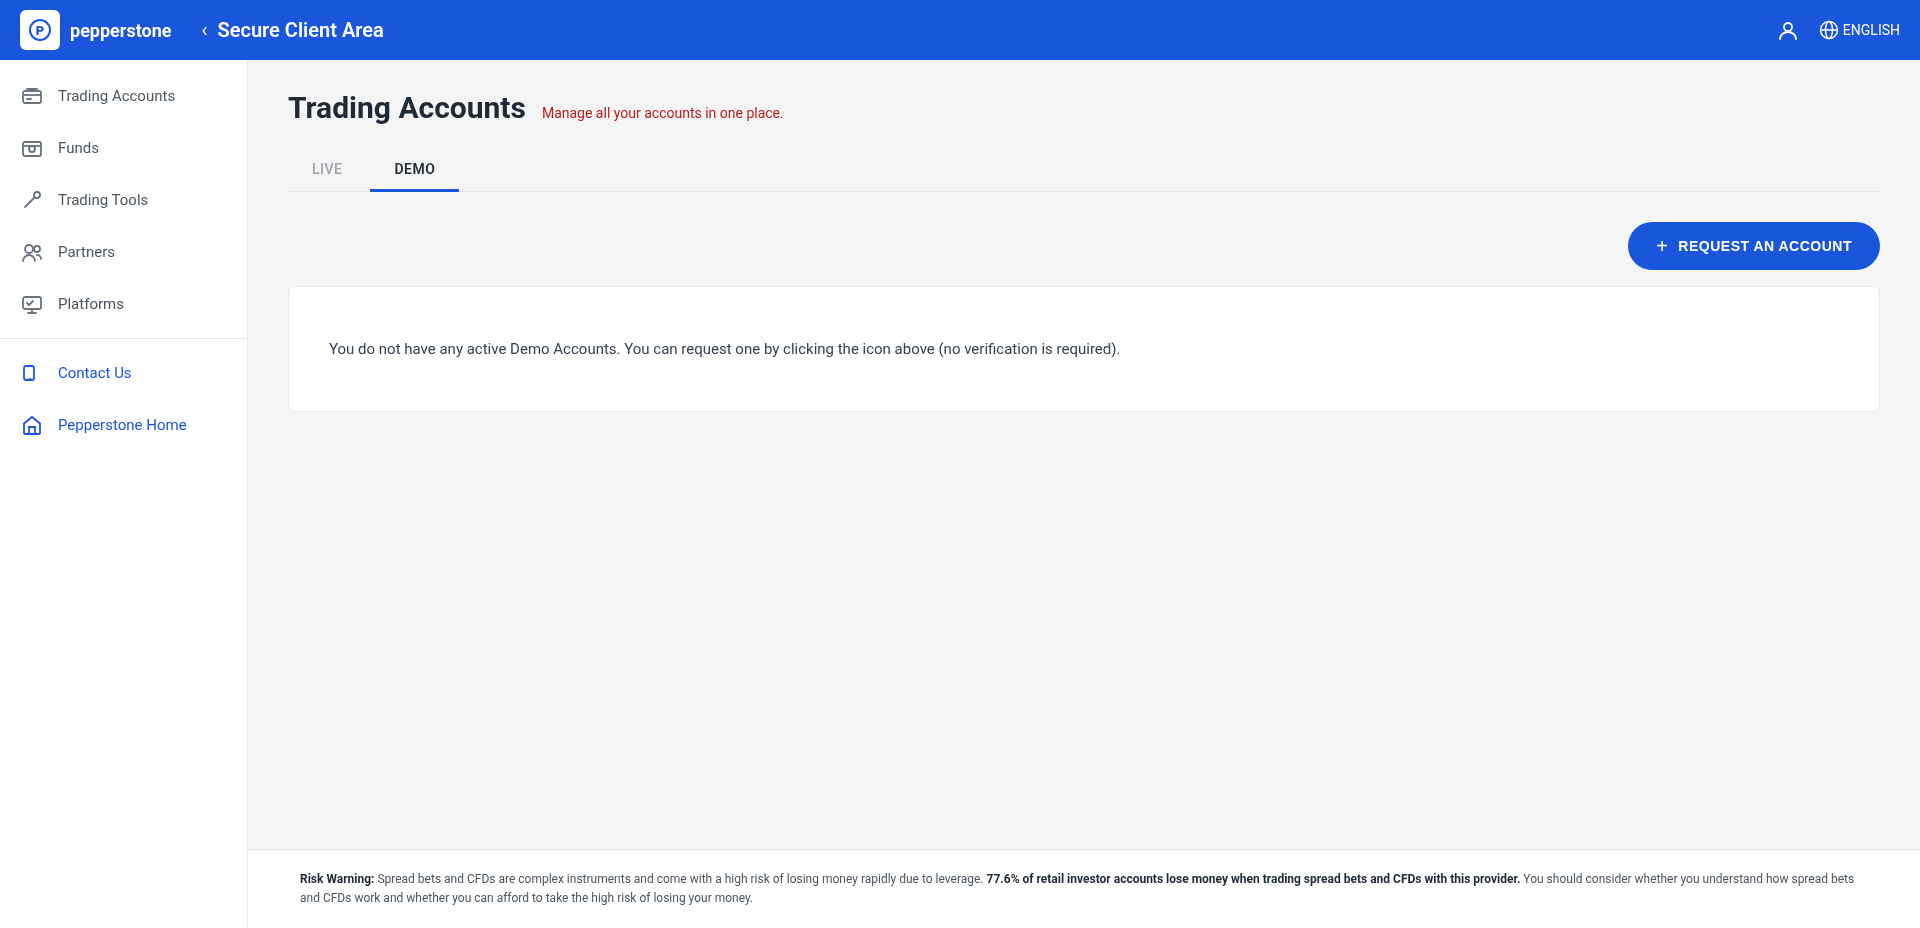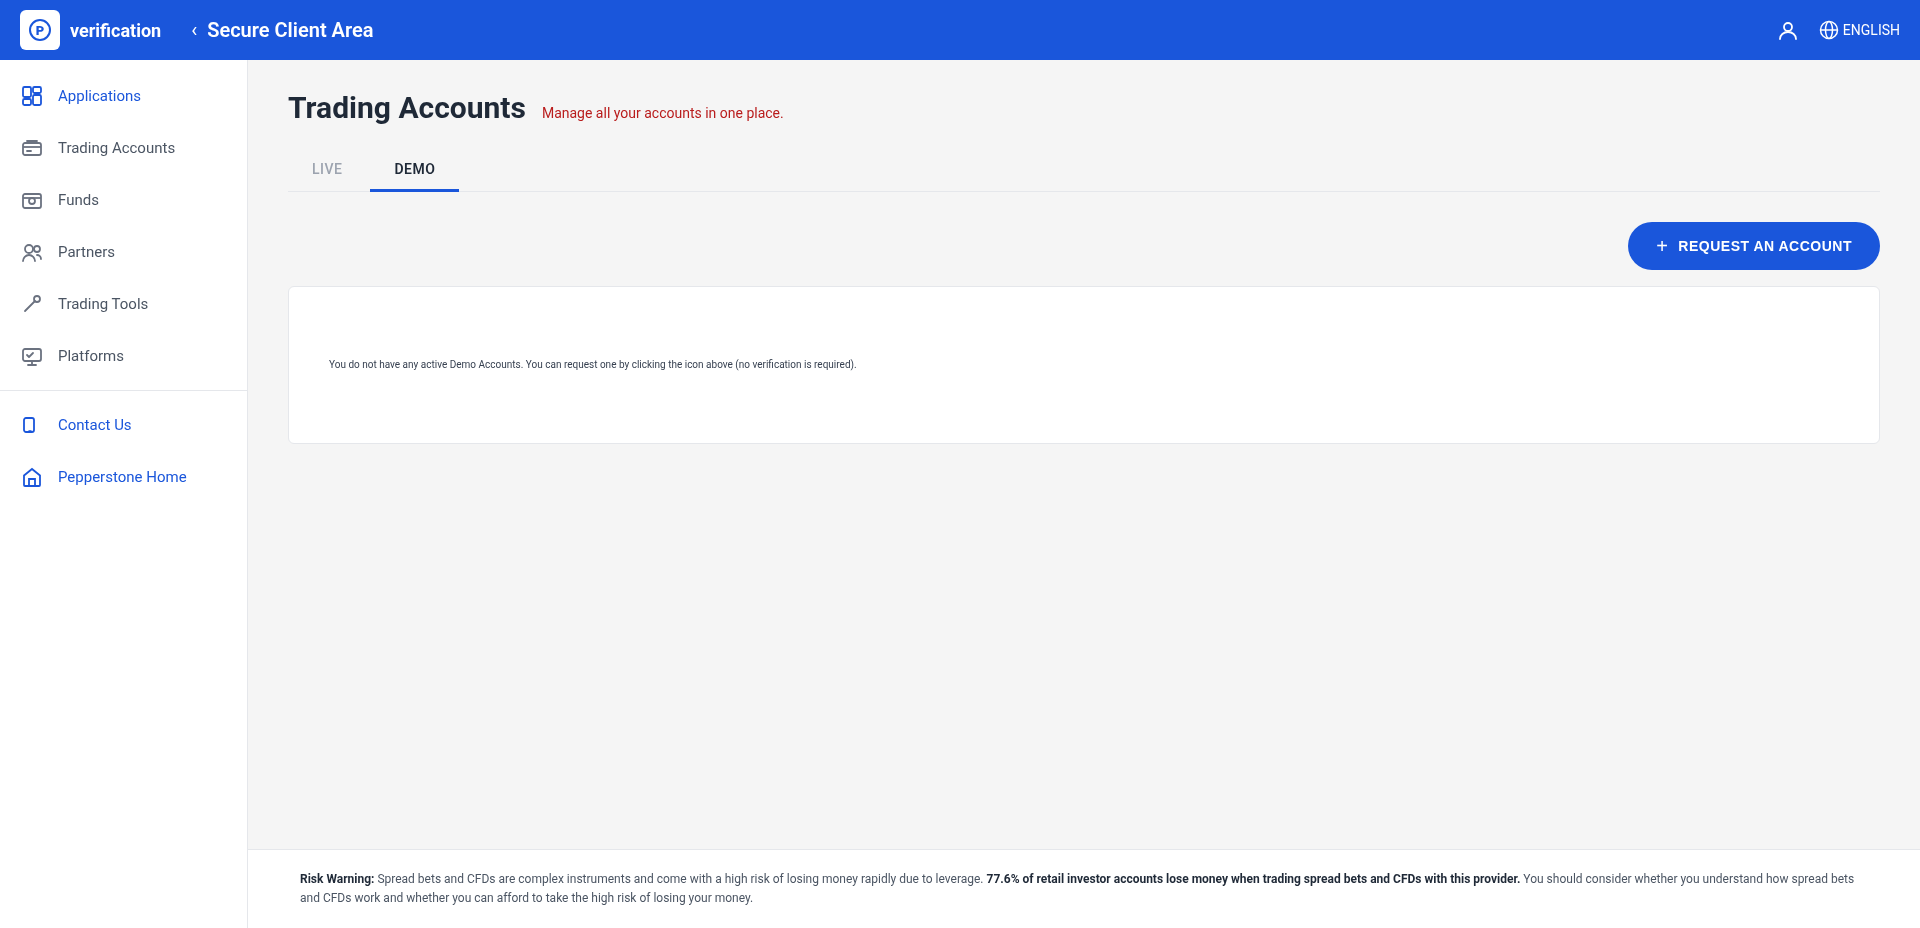--- a/index.html
+++ b/index.html
@@ -199,23 +199,23 @@
     .request-btn .plus-icon {
       font-size: 20px;
       font-weight: 300;
       line-height: 1;
     }
 
     .empty-card {
       background: white;
       border: 1px solid #e5e7eb;
       border-radius: 6px;
-      padding: 70px 40px;
+      padding: 50px 40px;
       color: #374151;
-      font-size: 10px;
+      font-size: 15px;
       line-height: 1.6;
     }
 
     
     .risk-warning {
       background: white;
       border-top: 1px solid #e5e7eb;
       padding: 20px 52px;
       font-size: 12px;
       color: #4b5563;
@@ -231,21 +231,21 @@
 <body>
 
 <div class="header">
   <div class="header-logo">
     <div class="logo-icon">
       <svg width="22" height="22" viewBox="0 0 22 22" fill="none">
         <circle cx="11" cy="11" r="10" stroke="#1a56db" stroke-width="2" fill="white"></circle>
         <text x="11" y="16" text-anchor="middle" font-size="13" font-weight="900" fill="#1a56db">P</text>
       </svg>
     </div>
-    <span>verification</span>
+    <span>pepperstone</span>
   </div>
   <span class="header-back">‹</span>
   <span class="header-title">Secure Client Area</span>
   <div class="header-right">
     <div class="header-user-icon">
       <svg width="22" height="22" viewBox="0 0 22 22" fill="none">
         <circle cx="11" cy="8" r="4" stroke="white" stroke-width="1.8"></circle>
         <path d="M3 20c0-4 3.6-7 8-7s8 3 8 7" stroke="white" stroke-width="1.8" stroke-linecap="round"></path>
       </svg>
     </div>
@@ -258,31 +258,20 @@
       <span>ENGLISH</span>
     </div>
   </div>
 </div>
 
 <div class="main-container">
 
   <div class="sidebar">
     <nav class="sidebar-nav">
 
-      <div class="sidebar-item active">
-        <span class="icon">
-          <svg width="22" height="22" viewBox="0 0 22 22" fill="none">
-            <rect x="2" y="2" width="8" height="10" rx="1.5" stroke="#1a56db" stroke-width="1.8"></rect>
-            <rect x="12" y="2" width="8" height="6" rx="1.5" stroke="#1a56db" stroke-width="1.8"></rect>
-            <rect x="2" y="14" width="8" height="6" rx="1.5" stroke="#1a56db" stroke-width="1.8"></rect>
-            <rect x="12" y="10" width="8" height="10" rx="1.5" stroke="#1a56db" stroke-width="1.8"></rect>
-          </svg>
-        </span>
-        <span>Applications</span>
-      </div>
 
       <div class="sidebar-item">
         <span class="icon">
           <svg width="22" height="22" viewBox="0 0 22 22" fill="none">
             <rect x="2" y="6" width="18" height="12" rx="2" stroke="#6b7280" stroke-width="1.8"></rect>
             <path d="M2 10h18" stroke="#6b7280" stroke-width="1.8"></path>
             <path d="M6 4h10" stroke="#6b7280" stroke-width="1.8" stroke-linecap="round"></path>
             <path d="M6 14h4" stroke="#6b7280" stroke-width="1.8" stroke-linecap="round"></path>
           </svg>
         </span>
@@ -296,37 +285,37 @@
             <circle cx="11" cy="12" r="3" stroke="#6b7280" stroke-width="1.8"></circle>
             <path d="M2 9h18" stroke="#6b7280" stroke-width="1.8"></path>
           </svg>
         </span>
         <span>Funds</span>
       </div>
 
       <div class="sidebar-item">
         <span class="icon">
           <svg width="22" height="22" viewBox="0 0 22 22" fill="none">
+            <path d="M4 18L14 8" stroke="#6b7280" stroke-width="1.8" stroke-linecap="round"></path>
+            <circle cx="16" cy="6" r="3" stroke="#6b7280" stroke-width="1.8"></circle>
+          </svg>
+        </span>
+        <span>Trading Tools</span>
+      </div>
+
+      <div class="sidebar-item">
+        <span class="icon">
+          <svg width="22" height="22" viewBox="0 0 22 22" fill="none">
             <circle cx="8" cy="8" r="4" stroke="#6b7280" stroke-width="1.8"></circle>
             <path d="M2 20c0-3.3 2.7-6 6-6s6 2.7 6 6" stroke="#6b7280" stroke-width="1.8" stroke-linecap="round"></path>
             <circle cx="16" cy="8" r="3" stroke="#6b7280" stroke-width="1.8"></circle>
             <path d="M16 14c2.2 0 4 1.8 4 4" stroke="#6b7280" stroke-width="1.8" stroke-linecap="round"></path>
           </svg>
         </span>
         <span>Partners</span>
-      </div>
-
-      <div class="sidebar-item">
-        <span class="icon">
-          <svg width="22" height="22" viewBox="0 0 22 22" fill="none">
-            <path d="M4 18L14 8" stroke="#6b7280" stroke-width="1.8" stroke-linecap="round"></path>
-            <circle cx="16" cy="6" r="3" stroke="#6b7280" stroke-width="1.8"></circle>
-          </svg>
-        </span>
-        <span>Trading Tools</span>
       </div>
 
       <div class="sidebar-item">
         <span class="icon">
           <svg width="22" height="22" viewBox="0 0 22 22" fill="none">
             <rect x="2" y="4" width="18" height="12" rx="2" stroke="#6b7280" stroke-width="1.8"></rect>
             <path d="M7 20h8" stroke="#6b7280" stroke-width="1.8" stroke-linecap="round"></path>
             <path d="M11 16v4" stroke="#6b7280" stroke-width="1.8"></path>
             <path d="M6 10l2 2 4-4" stroke="#6b7280" stroke-width="1.8" stroke-linecap="round" stroke-linejoin="round"></path>
           </svg>

